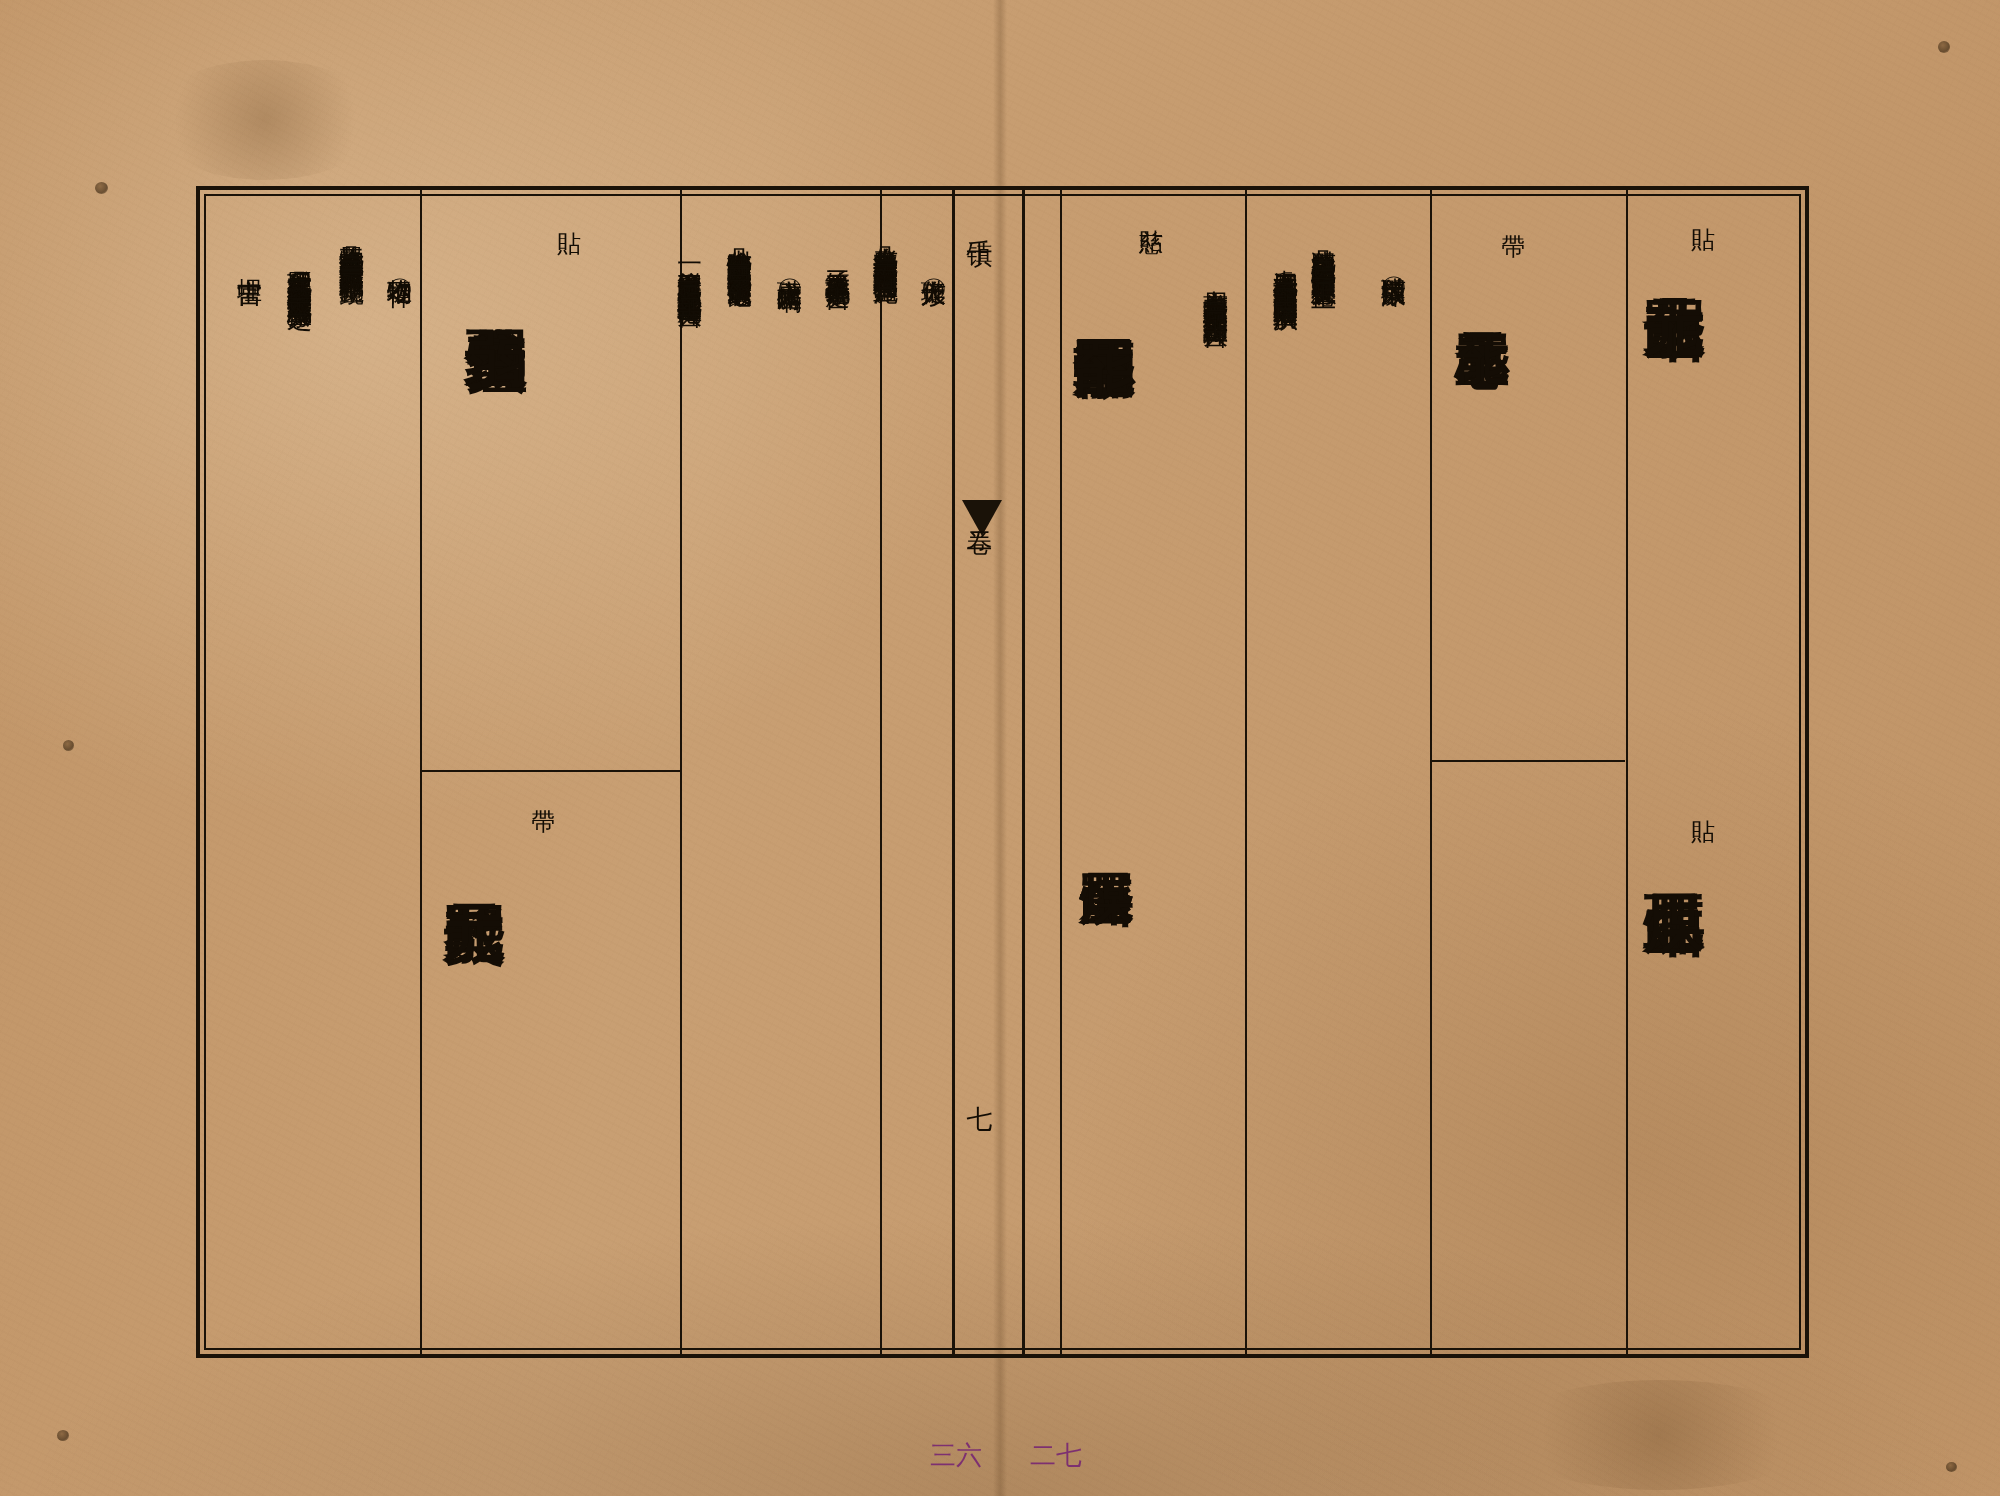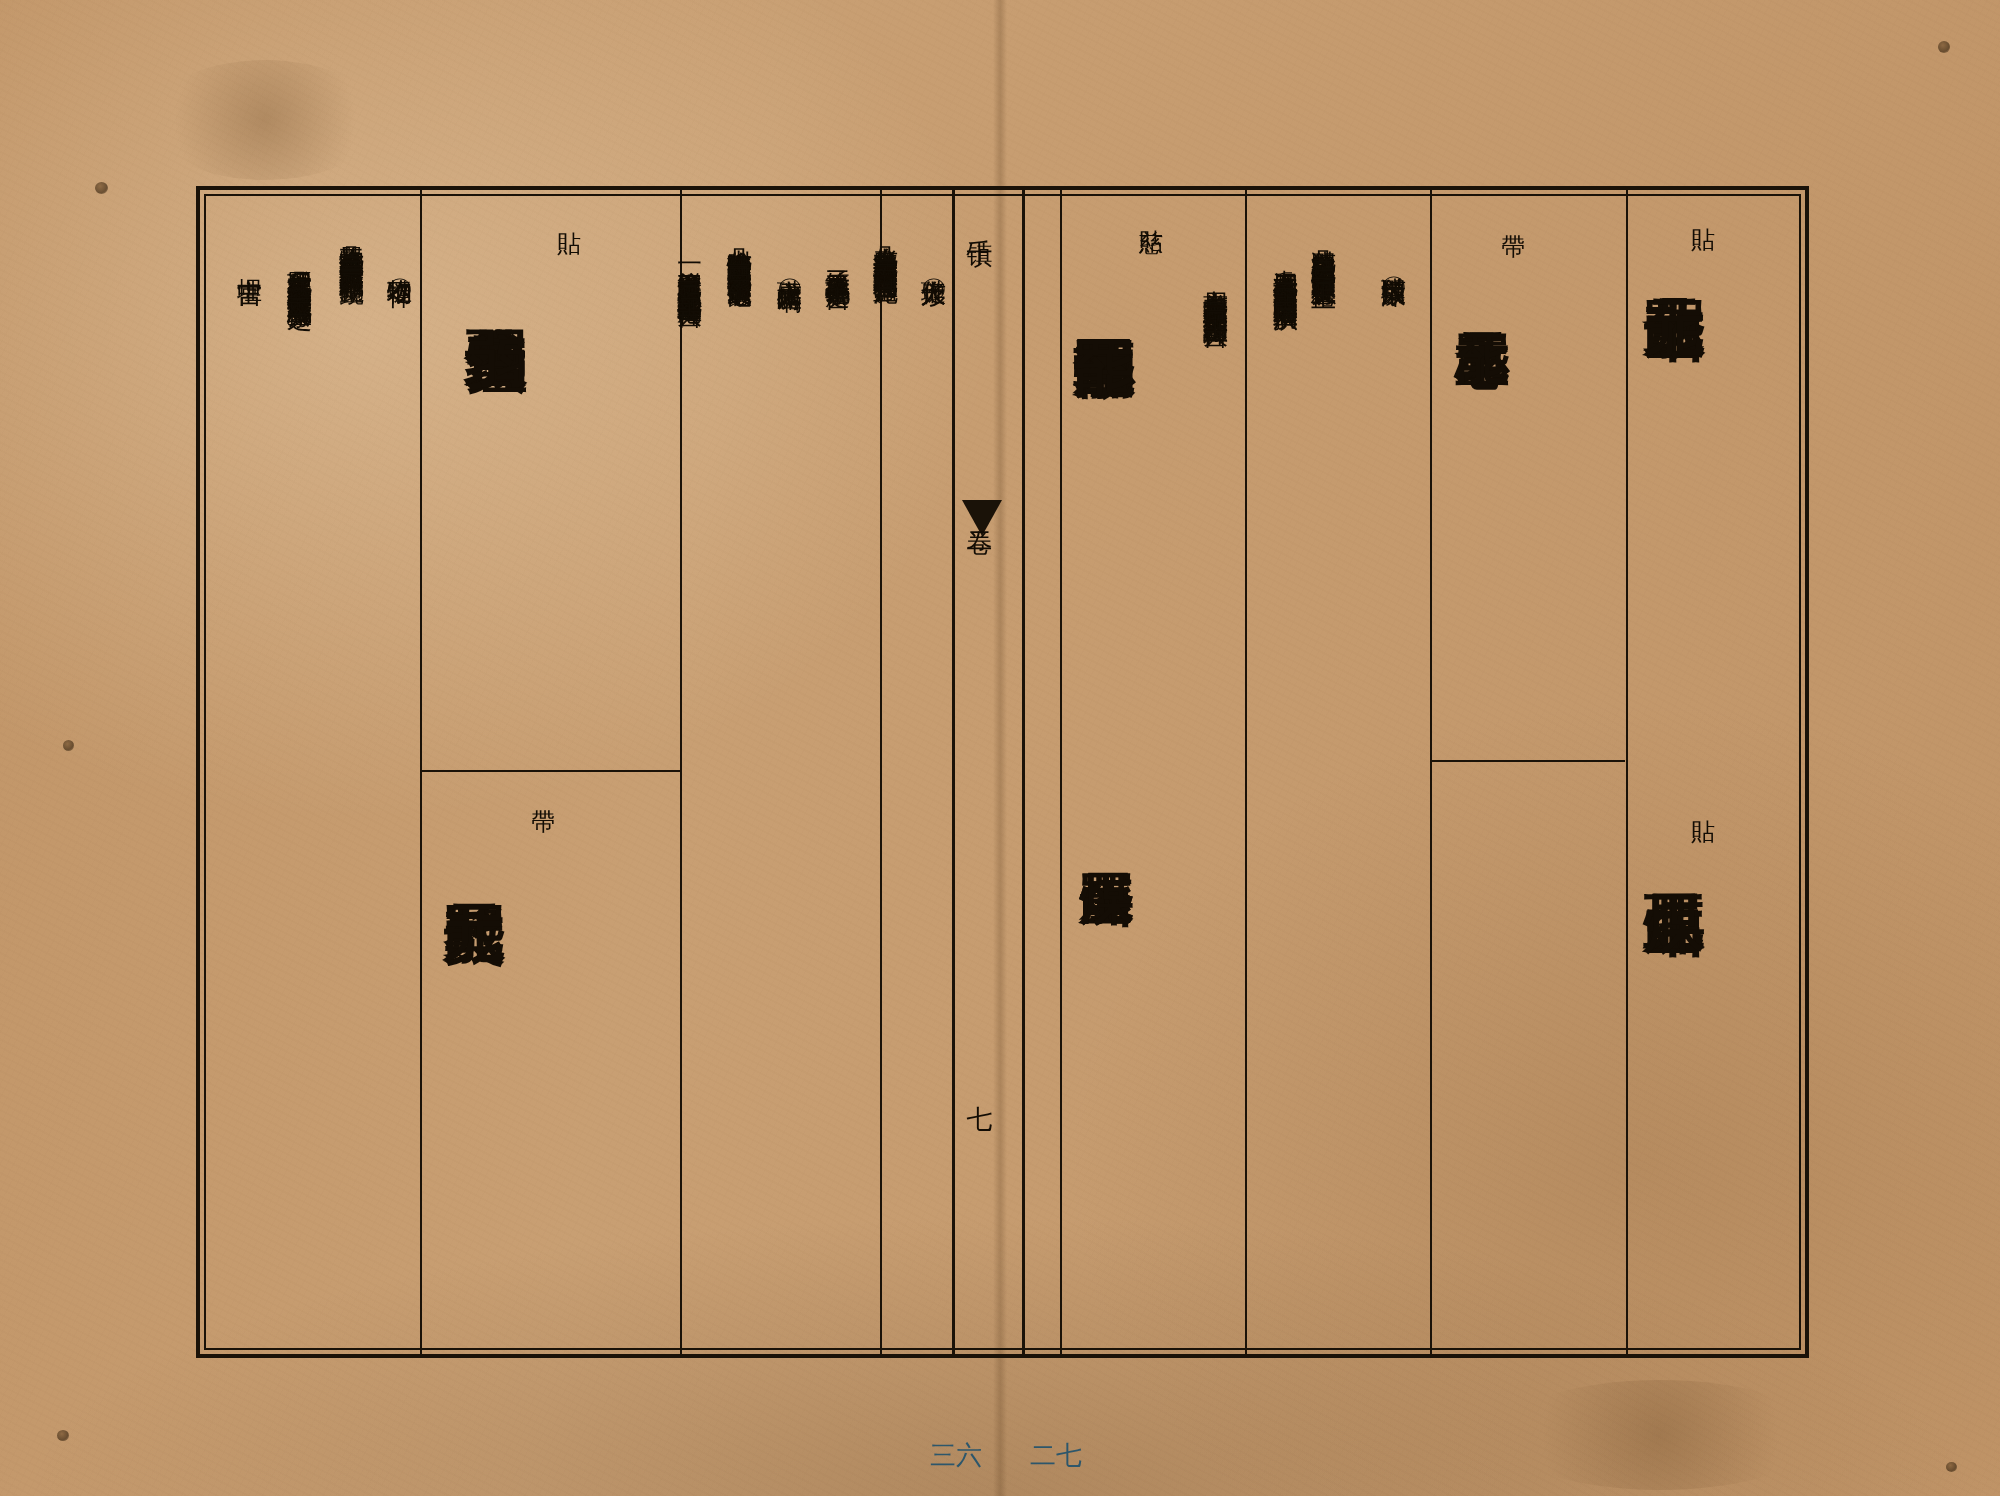--- a/index.html
+++ b/index.html
@@ -143,21 +143,21 @@
   .fu-md { font-size: 54px; }
   .hrule {
     position: absolute;
     height: 2px;
     background: #1a1208;
   }
   
   .pencil {
     position: absolute;
     font-family: Liberation Sans, sans-serif;
-    color: #0c4a6e;
+    color: #701a75;
     font-size: 26px;
     opacity: .8;
   }
 </style>
 </head>
 <body>
 
 <div id="page">
 
   <div id="paper-tone-a"></div>

